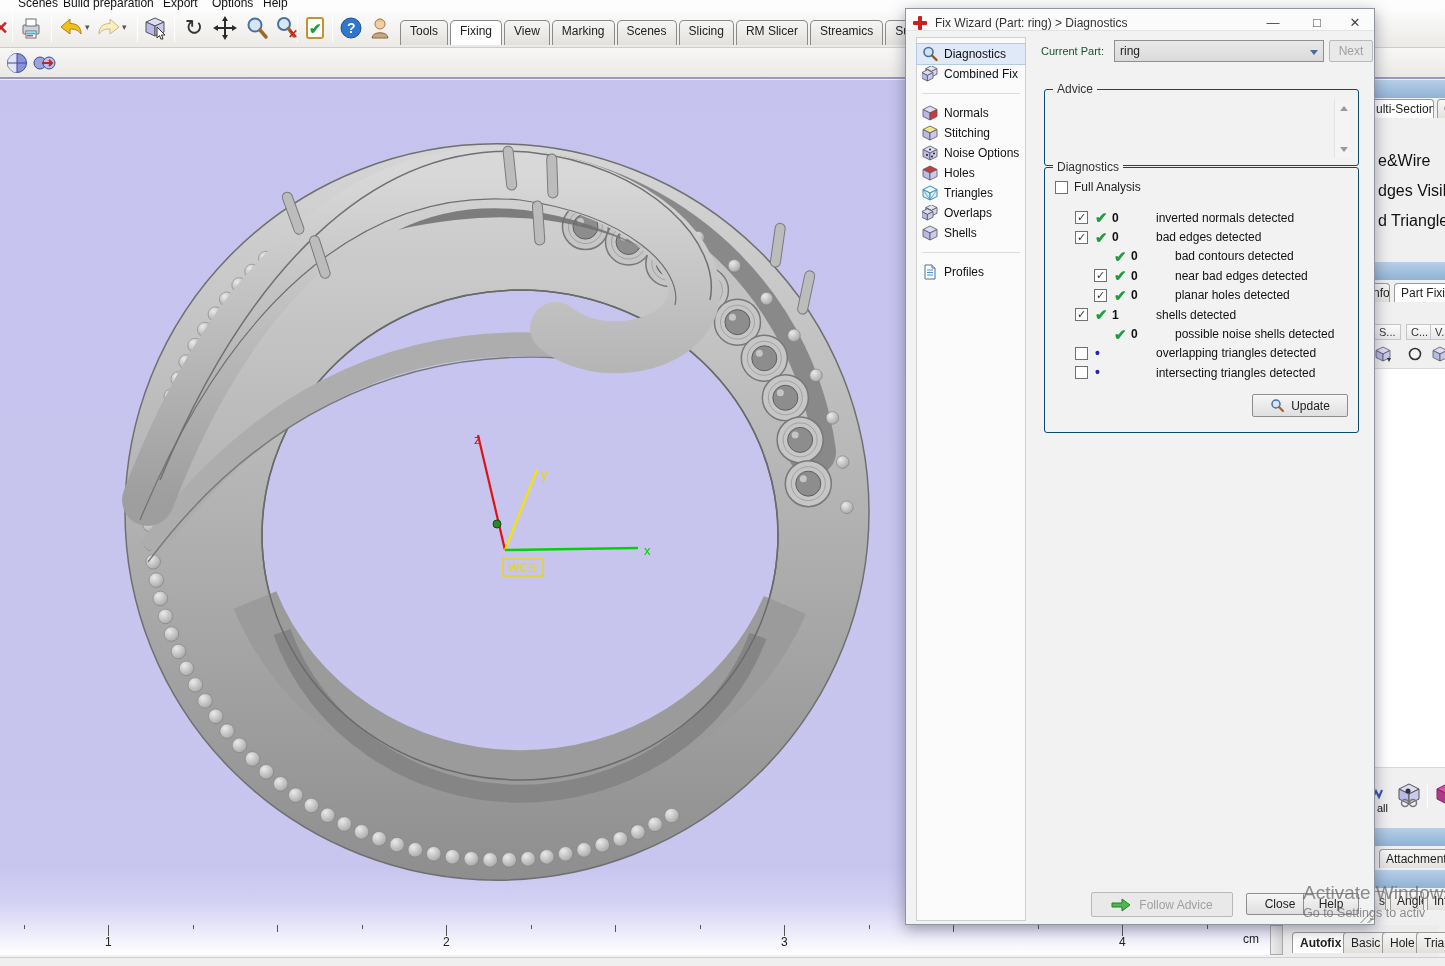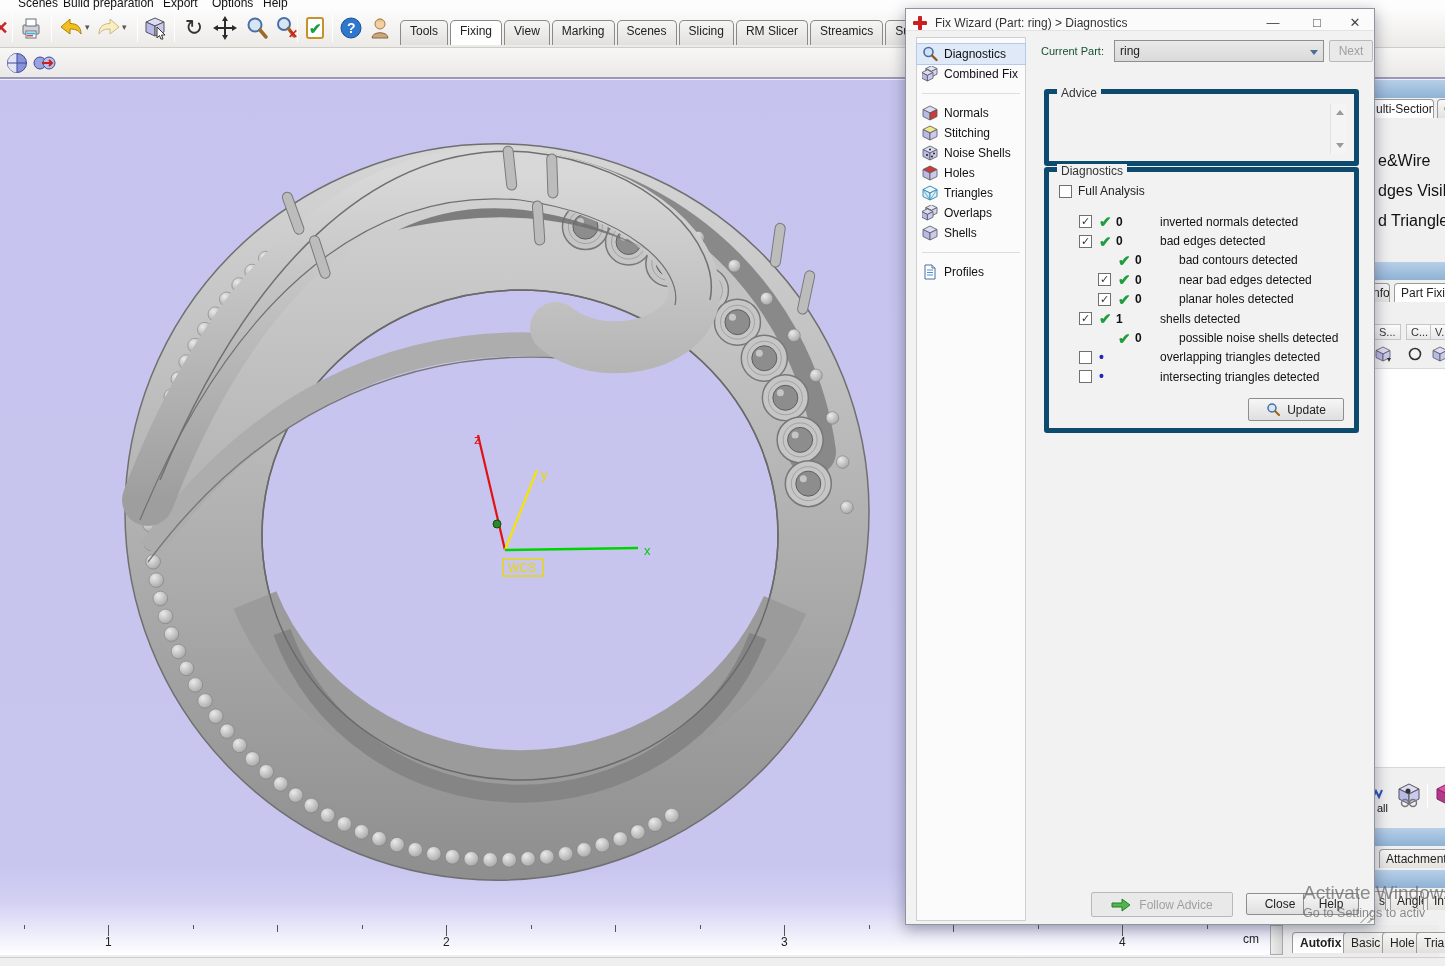--- a/index.html
+++ b/index.html
@@ -59,21 +59,21 @@
   .sb-sep{border-top:1px solid #ddd;margin:9px 5px;}
   .sb-item .ic{width:17px;height:17px;display:inline-flex;}
 
   .cp-label{position:absolute;left:135px;top:36px;font-size:11px;color:#14532d;}
   .combo{position:absolute;left:208px;top:31px;width:210px;height:22px;background:linear-gradient(#e9e9e9,#dadada);border:1px solid #8f8f8f;font-size:12px;display:flex;align-items:center;padding-left:5px;color:#222;}
   .combo .chev{position:absolute;right:5px;top:9px;width:0;height:0;border-left:4px solid transparent;border-right:4px solid transparent;border-top:5px solid #4a6e96;}
   .btn{background:linear-gradient(#f6f6f6,#dfdfdf);border:1px solid #8e8e8e;border-radius:2px;font-size:12px;color:#222;display:flex;align-items:center;justify-content:center;}
   .btn.disabled{background:#e9e9e9;border-color:#b9b9b9;color:#a0a0a0;}
   .next-btn{position:absolute;left:423px;top:31px;width:44px;height:22px;}
 
-  .grp{position:absolute;border:5px solid #0c4a6e;border-radius:3px;}
+  .grp{position:absolute;border:1px solid #0c4a6e;border-radius:3px;}
   .grp .legend{position:absolute;left:8px;top:-8px;background:#f2f2f2;padding:0 4px;font-size:12px;color:#333;}
   .advice-box{position:absolute;left:6px;top:9px;right:6px;bottom:6px;background:#fdfdfd;border:1px solid #e0e0e0;font-size:12px;line-height:15px;color:#111;padding:4px 24px 4px 6px;}
   .adv-scroll{position:absolute;right:1px;top:1px;bottom:1px;width:17px;background:#f4f4f4;border-left:1px solid #e2e2e2;}
   .tri-up{position:absolute;left:5px;top:6px;width:0;height:0;border-left:4px solid transparent;border-right:4px solid transparent;border-bottom:5px solid #9a9a9a;}
   .tri-dn{position:absolute;left:5px;bottom:6px;width:0;height:0;border-left:4px solid transparent;border-right:4px solid transparent;border-top:5px solid #9a9a9a;}
 
   .cbx{width:13px;height:13px;background:#fff;border:1px solid #707070;display:inline-flex;align-items:center;justify-content:center;font-size:11px;color:#333;flex:none;}
   .fa-row{position:absolute;left:10px;top:12px;display:flex;align-items:center;gap:6px;font-size:12px;}
   .diag-rows{position:absolute;left:8px;top:40px;right:8px;}
   .diag-row{display:flex;align-items:center;height:19.4px;font-size:12px;}
@@ -557,21 +557,21 @@
           <svg width="16" height="16" viewBox="0 0 16 16">
             <polygon points="8,1 15,4.5 8,8 1,4.5" fill="#dcdcf6" stroke="#555" stroke-width="0.8"></polygon>
             <polygon points="1,4.5 8,8 8,15 1,11.5" fill="#b9b9ea" stroke="#555" stroke-width="0.8"></polygon>
             <polygon points="15,4.5 8,8 8,15 15,11.5" fill="#cacaf0" stroke="#555" stroke-width="0.8"></polygon>
             <circle cx="5" cy="10" r="1" fill="#222"></circle>
             <circle cx="10" cy="11.5" r="1" fill="#222"></circle>
             <circle cx="8" cy="4.5" r="1" fill="#222"></circle>
             <circle cx="12" cy="8.5" r="1" fill="#222"></circle>
           </svg>
         </span>
-        <span>Noise Shells</span>
+        <span>Noise Options</span>
       </div>
     <div class="sb-item">
         <span class="ic">
           <svg width="16" height="16" viewBox="0 0 16 16">
             <polygon points="8,1 15,4.5 8,8 1,4.5" fill="#cc3a3a" stroke="#555" stroke-width="0.8"></polygon>
             <polygon points="1,4.5 8,8 8,15 1,11.5" fill="#b9b9ea" stroke="#555" stroke-width="0.8"></polygon>
             <polygon points="15,4.5 8,8 8,15 15,11.5" fill="#cacaf0" stroke="#555" stroke-width="0.8"></polygon>
           </svg>
         </span>
         <span>Holes</span>

